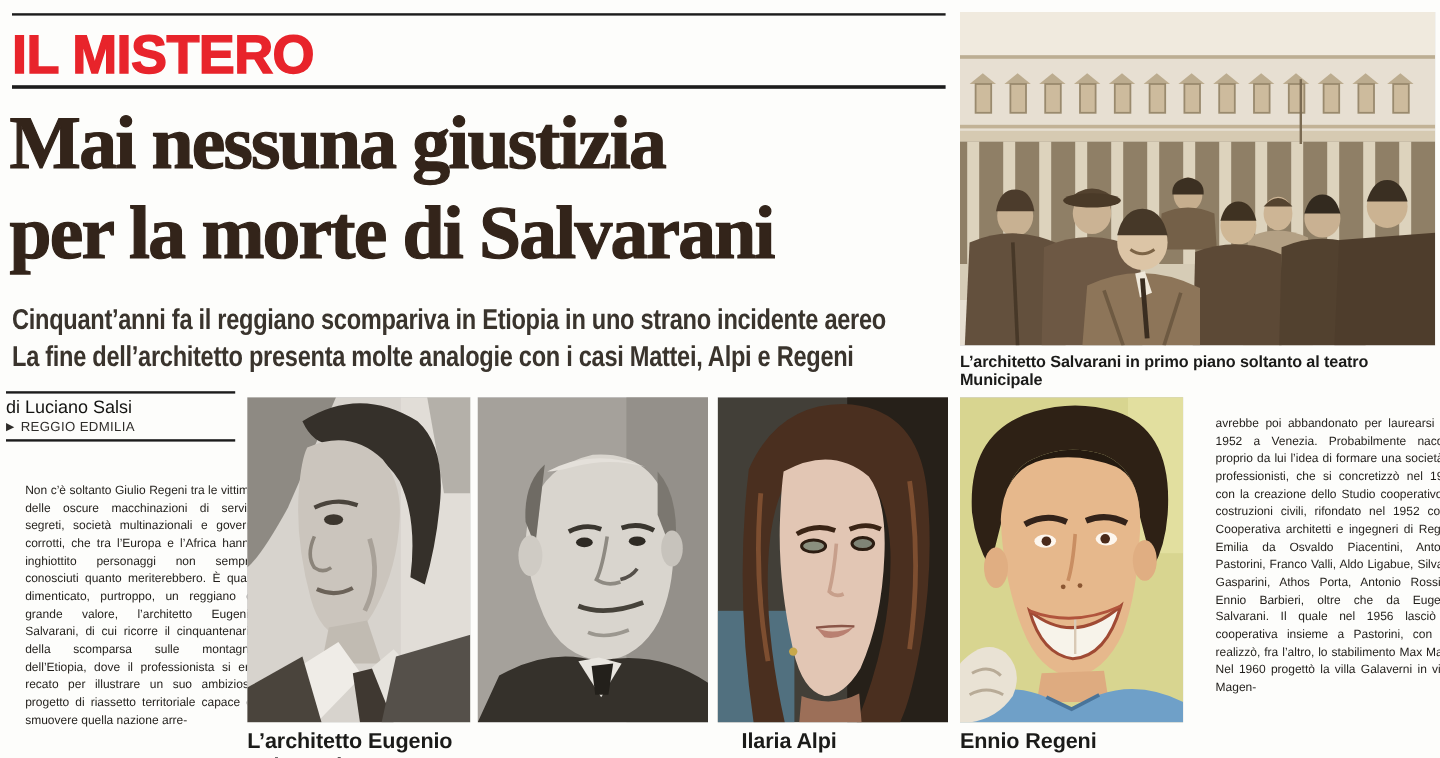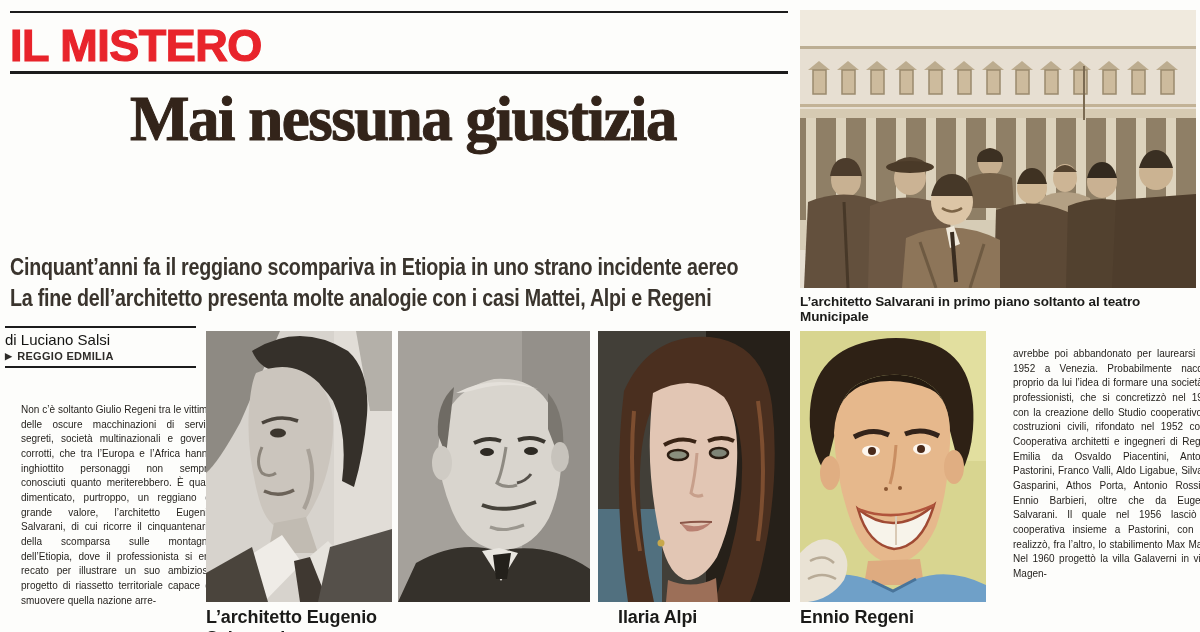--- a/index.html
+++ b/index.html
@@ -21,33 +21,32 @@
     -webkit-text-stroke:1.2px var(--kicker-red,#e8242b);
   }
   .kicker-rule-bottom{left:10px;top:71px;width:778px;height:3px;}
 
   
   .headline{
     left:8px;top:82px;width:790px;
     font-family:"Liberation Serif",serif;font-weight:bold;
     font-size:63px;line-height:75px;letter-spacing:-1.5px;
     color:var(--headline-ink,#33241a);
-    text-align:center;
     -webkit-text-stroke:1px var(--headline-ink,#33241a);
   }
 
   
   .standfirst{left:10px;top:251px;width:960px;transform:scaleX(.82);transform-origin:left top;
     font-size:24px;line-height:31px;font-weight:bold;letter-spacing:-.3px;
     color:var(--standfirst-ink,#3a342d);}
 
   
   .byline-rule-top{left:5px;top:326px;width:191px;height:2px;}
   .byline-author{left:5px;top:331px;width:191px;font-size:15px;font-weight:normal;color:#141412;}
-  .byline-location{left:5px;top:350px;width:191px;font-size:11px;font-weight:bold;letter-spacing:.3px;color:#2e2c29;}
+  .byline-location{left:5px;top:350px;width:191px;font-size:11px;font-weight:normal;letter-spacing:.3px;color:#2e2c29;}
   .byline-location .marker{font-size:9px;margin-right:5px;position:relative;top:-1px;}
   .byline-rule-bottom{left:5px;top:366px;width:191px;height:2px;}
 
   
   .bodycol{
     font-family:Liberation Sans, sans-serif;font-size:10px;line-height:14.65px;
     text-align:justify;hyphens:auto;-webkit-hyphens:auto;color:var(--body-ink,#211e1a);
     overflow:hidden;margin:16px;
   }
   .bodycol-left{left:5px;top:387px;width:192px;height:263px;}
@@ -72,20 +71,21 @@
 <body>
 
 <div id="canvas">
 
   <div class="abs rule kicker-rule-top"></div>
   <div class="abs kicker-label">IL MISTERO</div>
   <div class="abs rule kicker-rule-bottom"></div>
 
   <div class="abs headline">
     <div>Mai nessuna giustizia</div>
+    <div>per la morte di Salvarani</div>
   </div>
 
   <div class="abs standfirst">
     <div>Cinquant’anni fa il reggiano scompariva in Etiopia in uno strano incidente aereo</div>
     <div>La fine dell’architetto presenta molte analogie con i casi Mattei, Alpi e Regeni</div>
   </div>
 
   <div class="abs rule byline-rule-top"></div>
   <div class="abs byline-author">di Luciano Salsi</div>
   <div class="abs byline-location">

